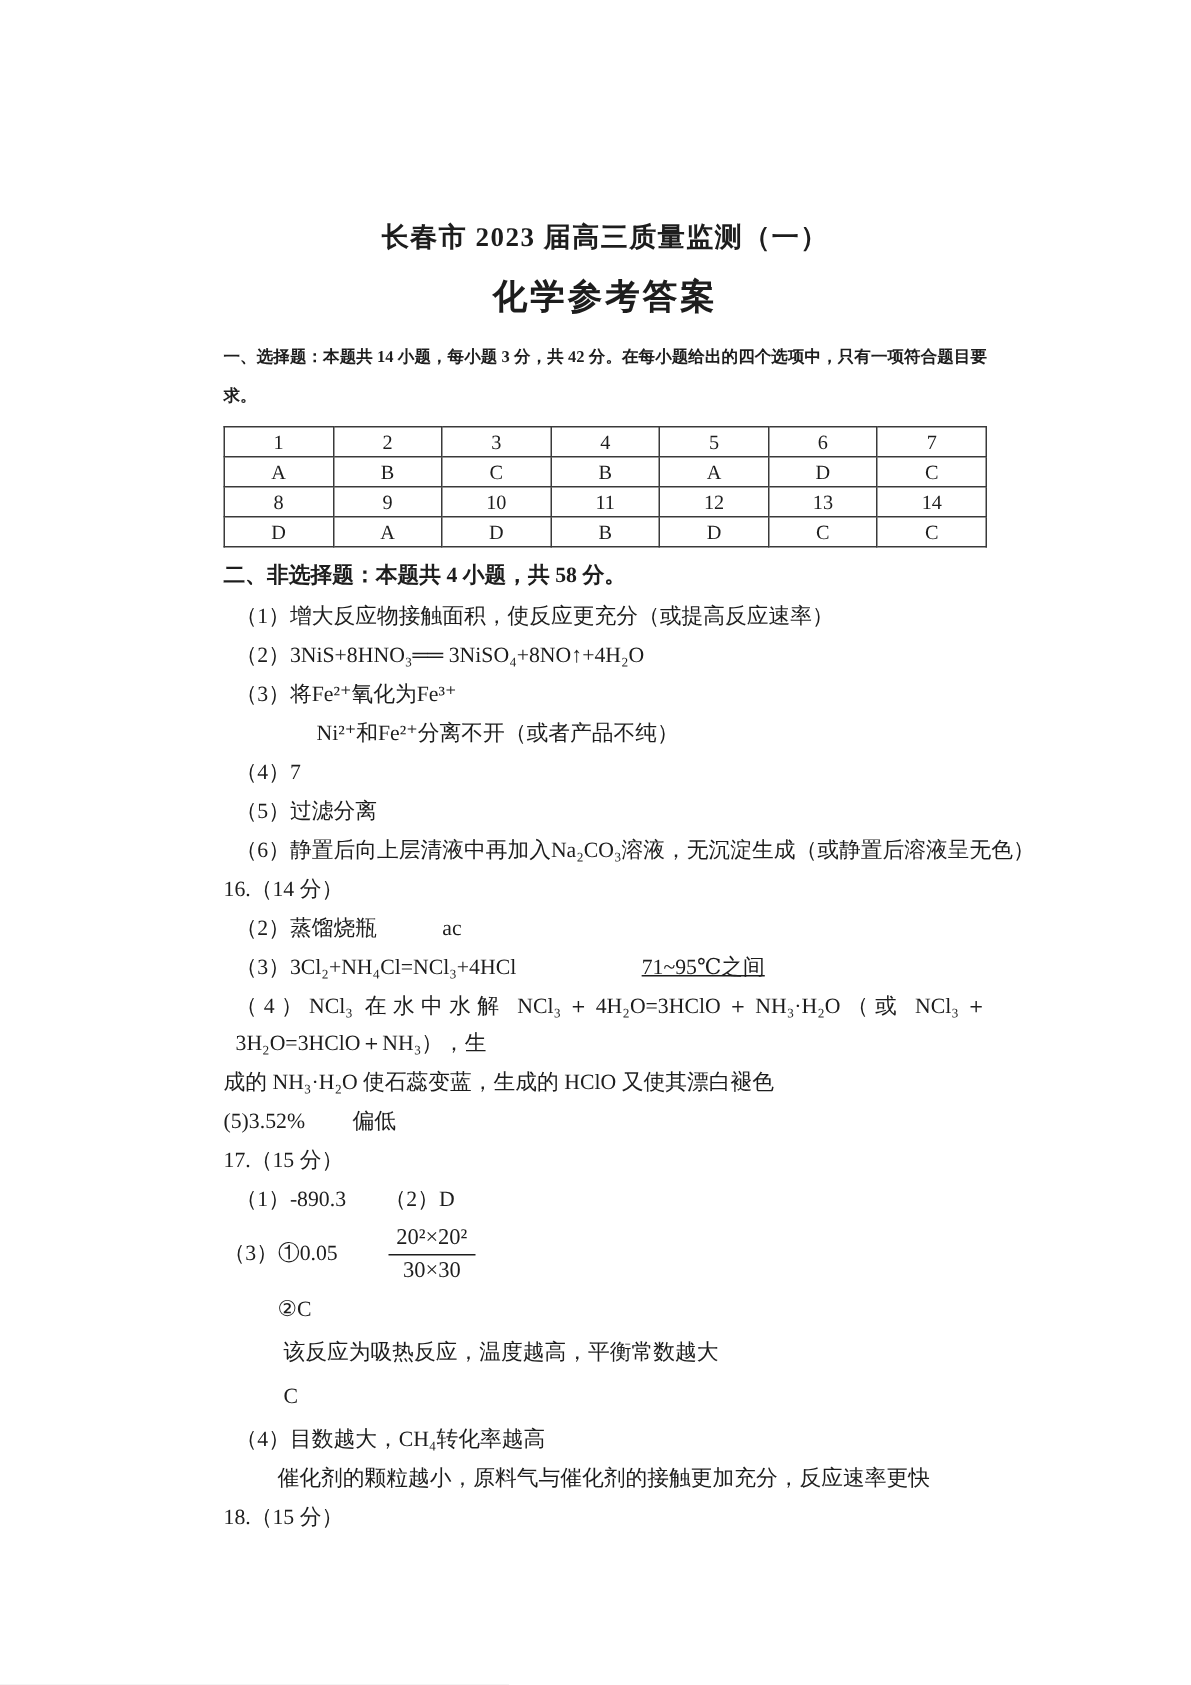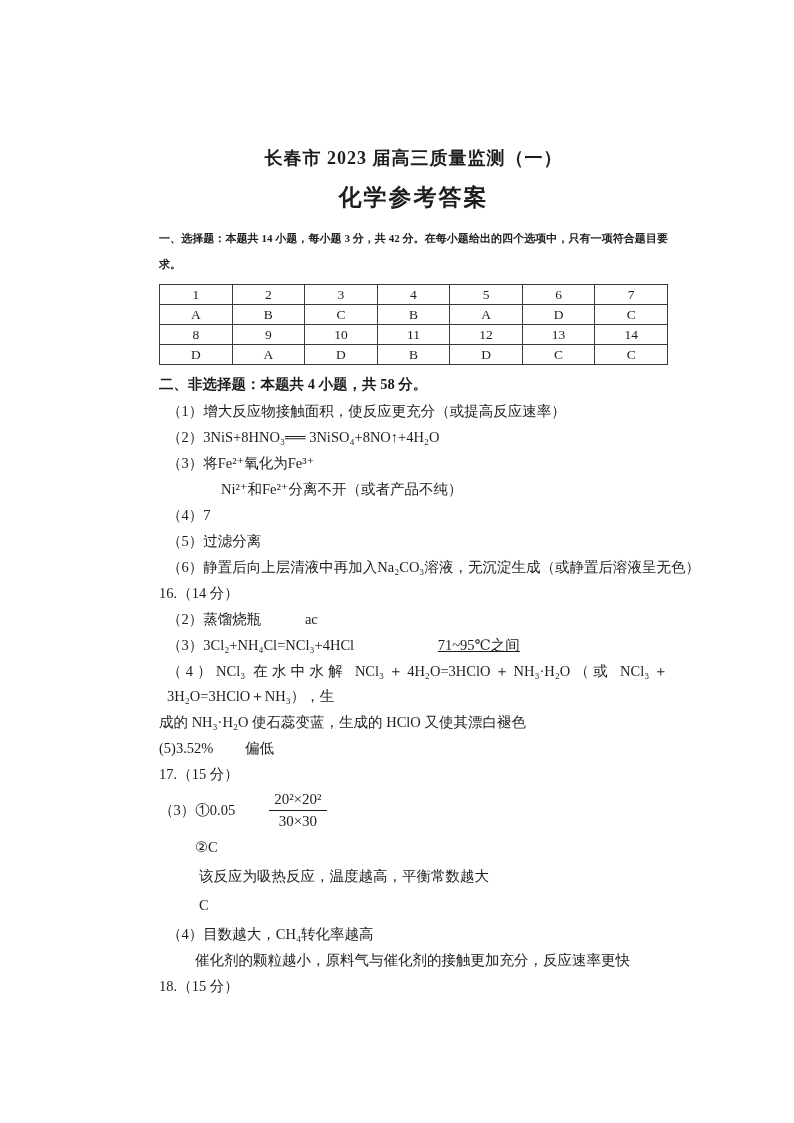--- a/index.html
+++ b/index.html
@@ -9,21 +9,21 @@
     width: 794px;
     height: 1123px;
     margin: 0 auto;
     background: #ffffff;
     font-family: "Liberation Serif", "DejaVu Serif", serif;
     color: #1d1d1d;
     overflow: hidden;
   }
   .content {
     position: absolute;
-    left: 159px;
+    left: 149px;
     top: 145px;
     width: 509px;
   }
   .doc-title {
     text-align: center;
     font-weight: bold;
     font-size: 18px;
     line-height: 26px;
     margin-bottom: 12px;
     letter-spacing: 1px;
@@ -170,20 +170,24 @@
       <span class="gap-lg">71~95℃之间</span>
     </div>
     <div class="line ans wrapable">（4）NCl₃ 在水中水解 NCl₃＋4H₂O=3HClO＋NH₃·H₂O（或 NCl₃＋3H₂O=3HClO＋NH₃），生</div>
     <div class="line wrapable">成的 NH₃·H₂O 使石蕊变蓝，生成的 HClO 又使其漂白褪色</div>
     <div class="line q-num">
       <span>(5)3.52%</span>
       <span class="gap-sm">偏低</span>
     </div>
 
     <div class="line q-num">17.（15 分）</div>
+    <div class="line ans">
+      <span>（1）-890.3</span>
+      <span class="gap-q">（2）D</span>
+    </div>
     <div class="line ans frac-line">
       <span>（3）①0.05</span>
       <span class="fraction">
         <span class="frac-num">20²×20²</span>
         <span class="frac-den">30×30</span>
       </span>
     </div>
     <div class="line sub3 mb4">②C</div>
     <div class="line sub2 mb4">该反应为吸热反应，温度越高，平衡常数越大</div>
     <div class="line sub2 mb4">C</div>

